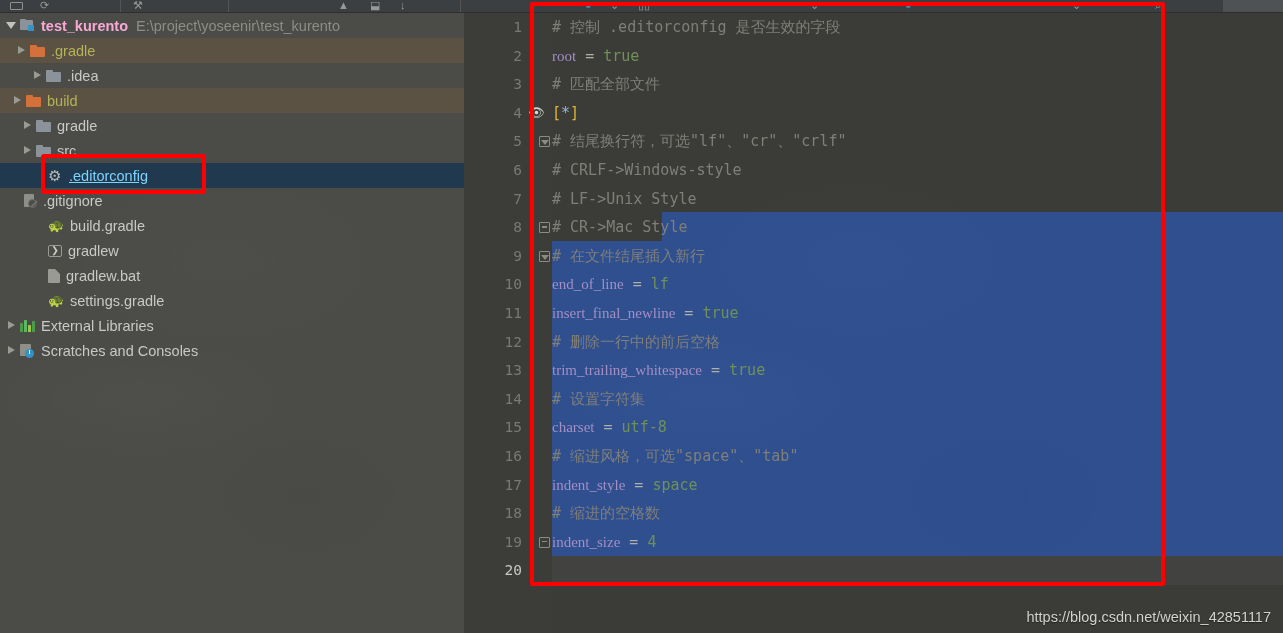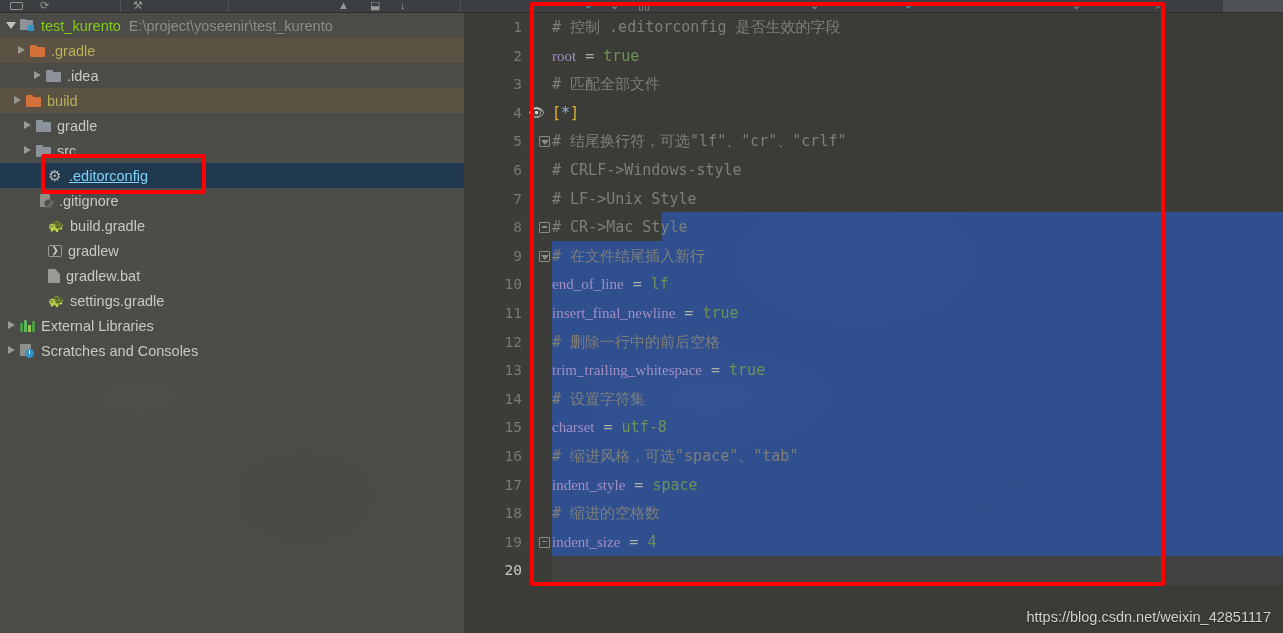--- a/index.html
+++ b/index.html
@@ -127,21 +127,21 @@
 
   
   .scrat { width:15px; height:14px; }
   .scrat .pg { position:absolute; left:0; top:0; width:11px; height:12px; background:#8f8f8a; border-radius:1px;}
   .scrat .clk { position:absolute; left:5px; top:5px; width:9px; height:9px; background:#3592c4; border-radius:50%;}
   .scrat .clk::after{ content:""; position:absolute; left:4px; top:1.8px; width:1.3px; height:3.4px; background:#fff;}
 
   .lbl-name { margin-right: 8px; }
   .name-olive { color: #b5b357; }
   .name-blue  { color: #7dd3fc; text-decoration: underline; }
-  .proj-name  { font-weight: normal; color: #84cc16; }
+  .proj-name  { font-weight: bold; color: #f9a8d4; }
   .proj-path  { color: #8d8d88; font-weight: normal; }
 
   
   .redbox-tree {
     position: absolute;
     left: 41px; top: 154px; width: 165px; height: 40px;
     border: 4px solid #ff0000;
     border-radius: 3px;
     z-index: 30;
     pointer-events: none;
@@ -336,21 +336,21 @@
           <span class="body"></span>
         </span>
       <span class="lbl-name">src</span>
     </div>
 
     <div class="tree-row selected" style="padding-left:48px;">
       <span class="ic gear">⚙</span>
       <span class="lbl-name name-blue">.editorconfig</span>
     </div>
 
-    <div class="tree-row" style="padding-left:40px;">
+    <div class="tree-row" style="padding-left:24px;">
       <span class="ic gitign">
           <span class="pg"></span>
           <span class="slash"></span>
         </span>
       <span class="lbl-name">.gitignore</span>
     </div>
 
     <div class="tree-row" style="padding-left:48px;">
       <span class="ic gradleic">🐢</span>
       <span class="lbl-name">build.gradle</span>

